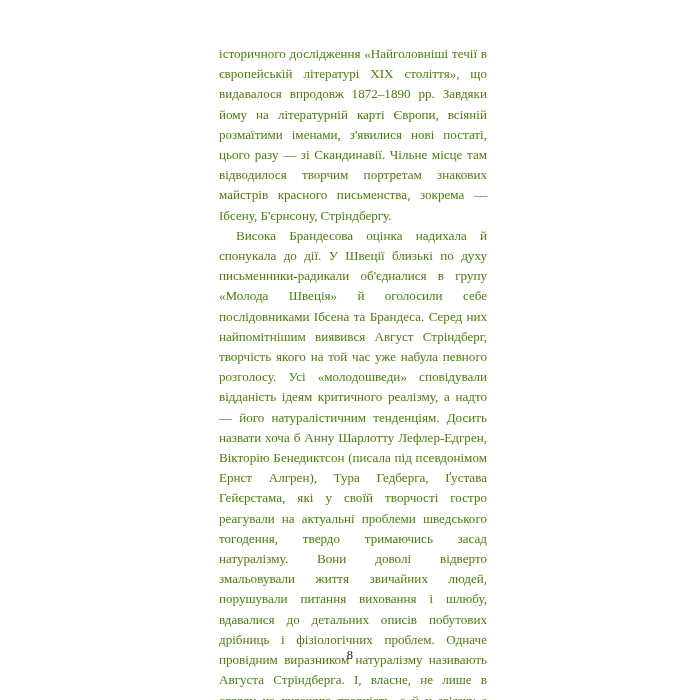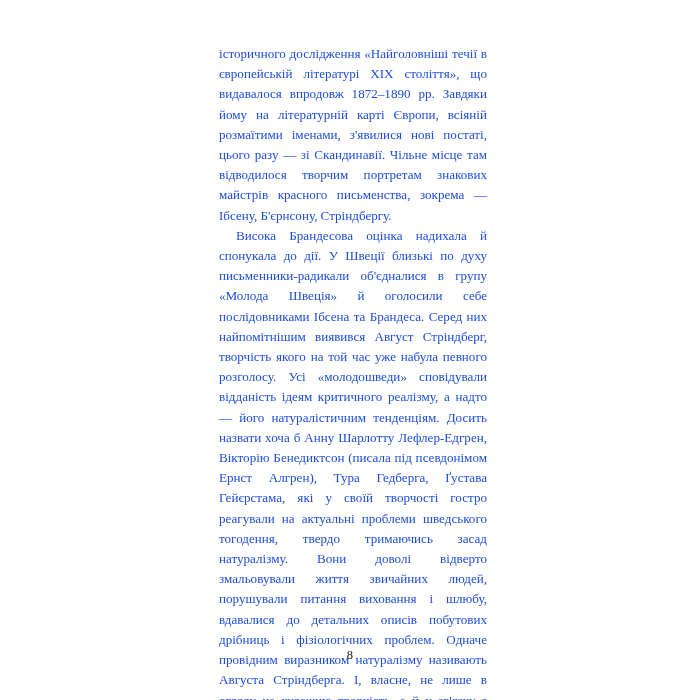--- a/index.html
+++ b/index.html
@@ -21,21 +21,21 @@
     left: 219px;
     top: 44px;
     width: 268px;
   }
   .para {
     margin: 0;
     font-size: 13.1px;
     line-height: 20.2px;
     text-align: justify;
     text-justify: inter-word;
-    color: #1d4ed8;
+    color: #4d7c0f;
     -webkit-hyphens: none;
     hyphens: none;
     word-spacing: -0.1px;
   }
   .para.indent {
     text-indent: 17px;
   }
   .page-number {
     position: absolute;
     left: 0;

